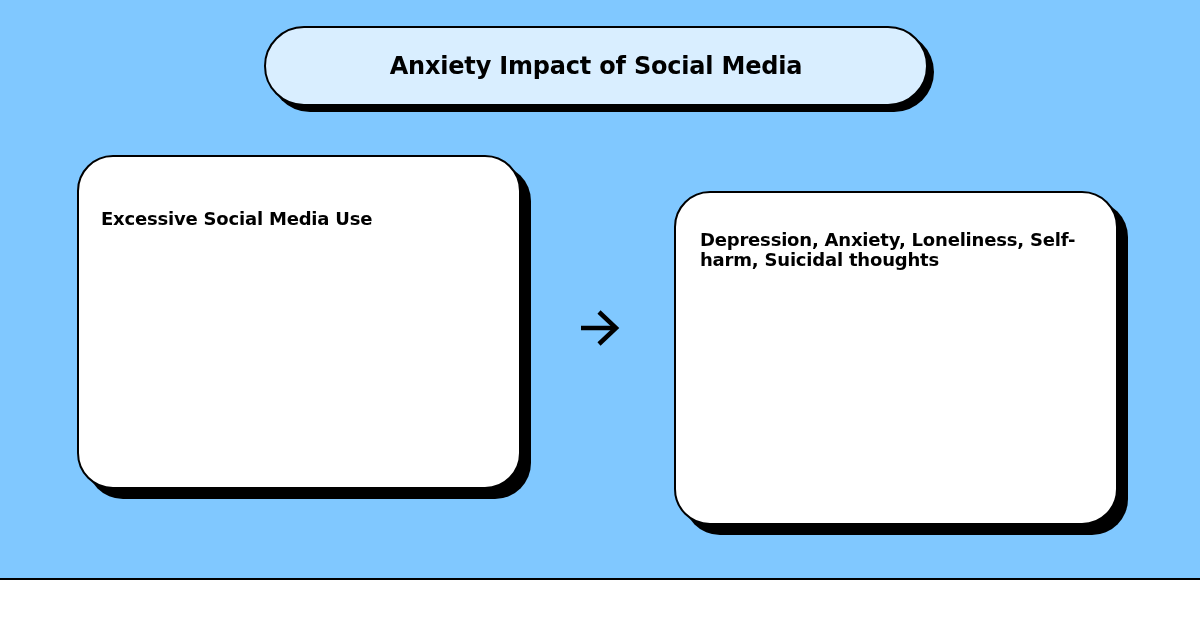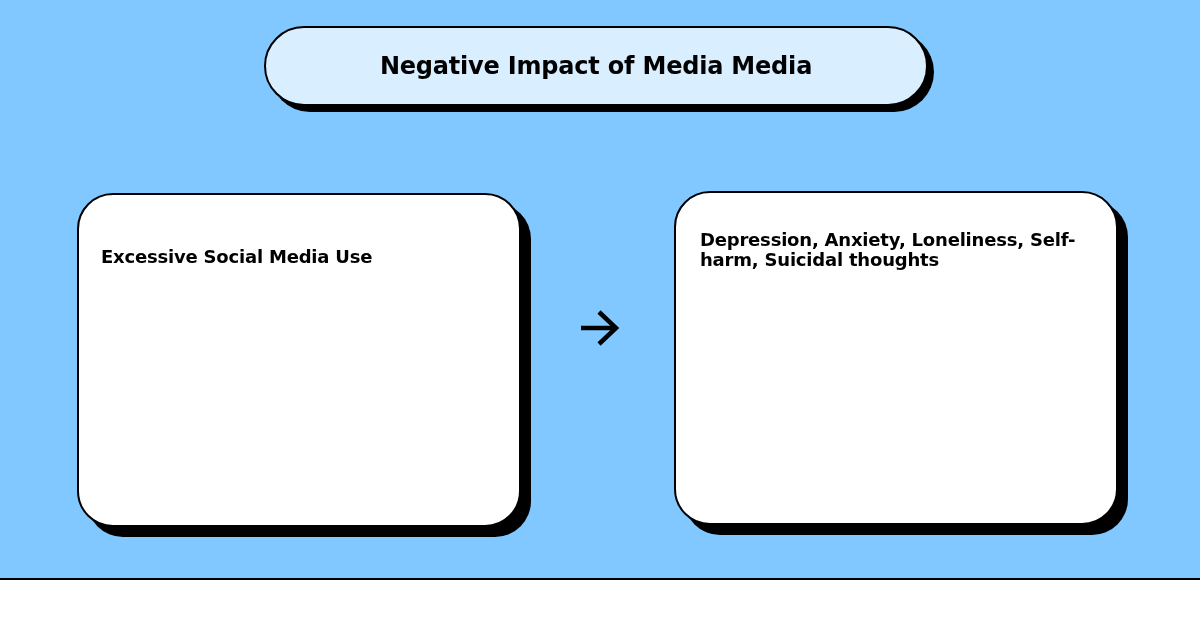--- a/index.html
+++ b/index.html
@@ -49,21 +49,21 @@
       position: absolute;
       top: 155px;
       width: 444px;
       height: 334px;
       background: #ffffff;
       border: 2px solid #000000;
       border-radius: 36px;
       box-shadow: 10px 10px 0 0 #000000;
       box-sizing: border-box;
     }
-    .card-left { left: 77px; margin-top: 38px; }
+    .card-left { left: 77px; }
     .card-right { left: 674px; margin-top: 36px; }
     .card-text {
       position: absolute;
       font-family: "DejaVu Sans", sans-serif;
       font-weight: bold;
       font-size: 18px;
       line-height: 20px;
       color: #000000;
       letter-spacing: -0.2px;
     }
@@ -84,21 +84,21 @@
       width: 44px;
       height: 42px;
     }
   </style>
 </head>
 <body>
 
 <div class="canvas">
 
   <div class="title-pill">
-    <span class="title-text">Negative Impact of Media Media</span>
+    <span class="title-text">Anxiety Impact of Social Media</span>
   </div>
 
   <div class="card card-left">
     <div class="card-text">Excessive Social Media Use</div>
   </div>
 
   <svg class="arrow" viewBox="0 0 44 42" xmlns="http://www.w3.org/2000/svg">
     <line x1="3" y1="21" x2="38" y2="21" stroke="#000000" stroke-width="4.5" stroke-linecap="butt"></line>
     <polyline points="21,5 38,21 21,37" fill="none" stroke="#000000" stroke-width="4.5" stroke-linejoin="miter" stroke-linecap="butt"></polyline>
   </svg>

